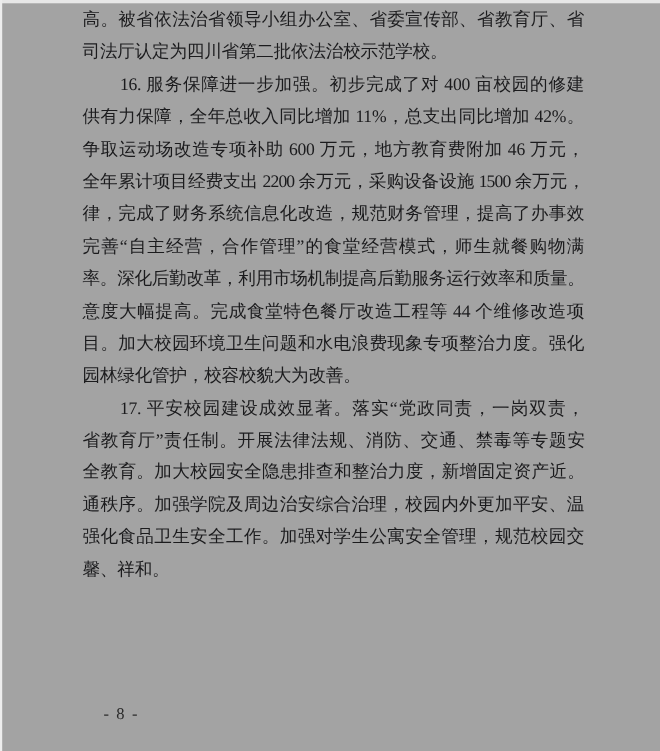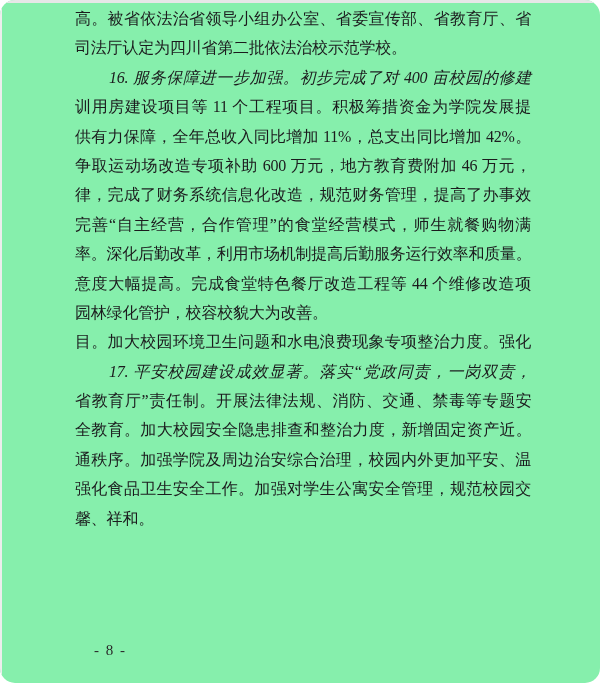--- a/index.html
+++ b/index.html
@@ -43,57 +43,56 @@
   .line {
     height: 29.4px;
     line-height: 29.4px;
     text-align: justify;
     text-align-last: justify;
     white-space: nowrap;
     overflow: visible;
   }
   .line.indent {
     text-indent: 34px;
-    font-style: italic;
   }
   .line.para-end {
     text-align-last: left;
   }
   .line.tight {
     letter-spacing: -0.8px;
   }
   #page-number {
     position: absolute;
     left: 94px;
     top: 642px;
     font-size: 15px;
     letter-spacing: 1.5px;
     color: #2a2a2a;
     white-space: pre;
   }
 </style>
 </head>
 <body>
 
-<div id="page" style="background: #86efac; border-radius: 15px;">
+<div id="page" style="background: #a3a3a3;">
   <div id="top-edge"></div>
   <div id="left-edge"></div>
   <div id="text-body" style="color: rgb(27, 27, 29);">
       <div class="line">高。被省依法治省领导小组办公室、省委宣传部、省教育厅、省</div>
       <div class="line para-end">司法厅认定为四川省第二批依法治校示范学校。</div>
       <div class="line indent">16. 服务保障进一步加强。初步完成了对 400 亩校园的修建</div>
-      <div class="line">训用房建设项目等 11 个工程项目。积极筹措资金为学院发展提</div>
       <div class="line">供有力保障，全年总收入同比增加 11%，总支出同比增加 42%。</div>
       <div class="line">争取运动场改造专项补助 600 万元，地方教育费附加 46 万元，</div>
+      <div class="line tight">全年累计项目经费支出 2200 余万元，采购设备设施 1500 余万元，</div>
       <div class="line">律，完成了财务系统信息化改造，规范财务管理，提高了办事效</div>
       <div class="line">完善“自主经营，合作管理”的食堂经营模式，师生就餐购物满</div>
       <div class="line tight">率。深化后勤改革，利用市场机制提高后勤服务运行效率和质量。</div>
       <div class="line">意度大幅提高。完成食堂特色餐厅改造工程等 44 个维修改造项</div>
+      <div class="line">目。加大校园环境卫生问题和水电浪费现象专项整治力度。强化</div>
       <div class="line para-end">园林绿化管护，校容校貌大为改善。</div>
-      <div class="line">目。加大校园环境卫生问题和水电浪费现象专项整治力度。强化</div>
       <div class="line indent">17. 平安校园建设成效显著。落实“党政同责，一岗双责，</div>
       <div class="line tight">省教育厅”责任制。开展法律法规、消防、交通、禁毒等专题安</div>
       <div class="line tight">全教育。加大校园安全隐患排查和整治力度，新增固定资产近。</div>
       <div class="line">通秩序。加强学院及周边治安综合治理，校园内外更加平安、温</div>
       <div class="line">强化食品卫生安全工作。加强对学生公寓安全管理，规范校园交</div>
       <div class="line para-end">馨、祥和。</div>
     </div>
   <div id="page-number">- 8 -</div>
 </div>
 

